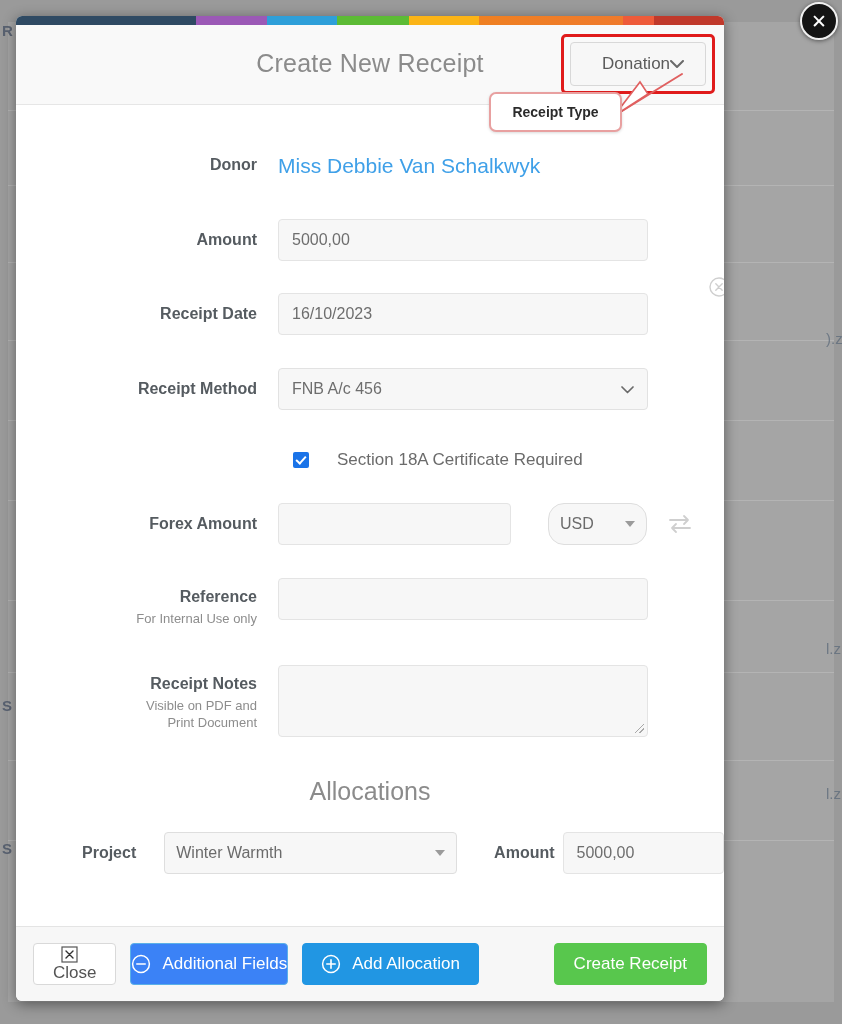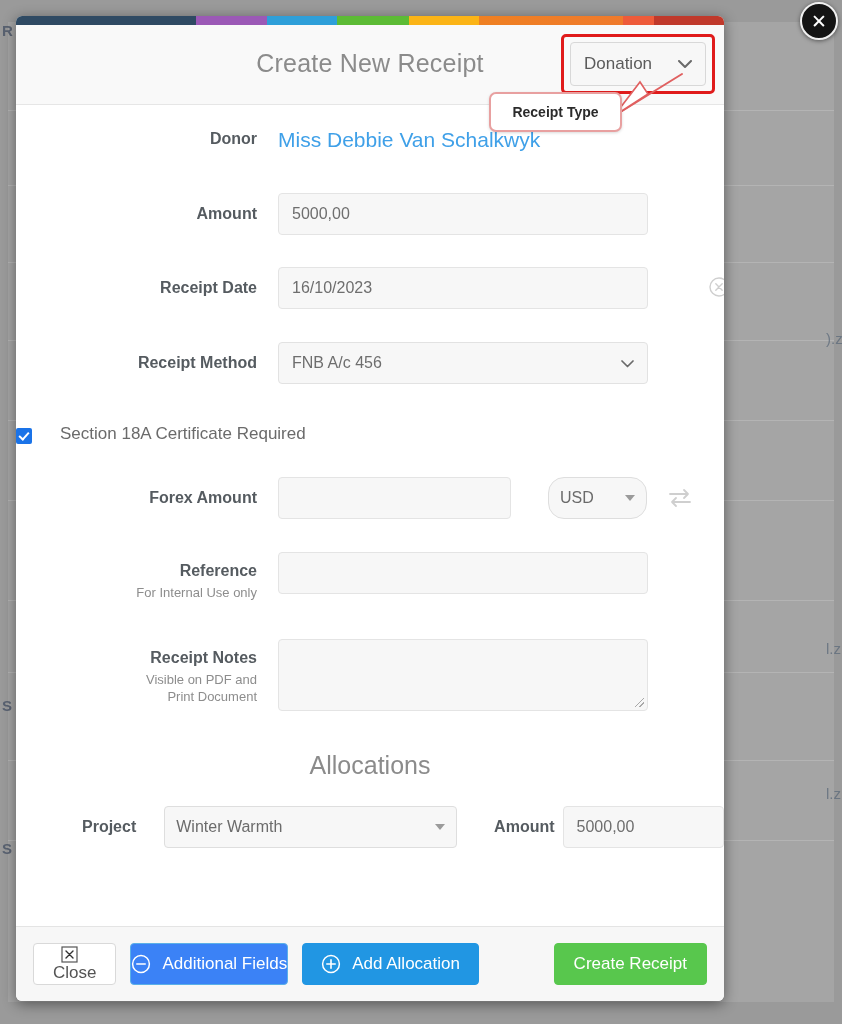--- a/index.html
+++ b/index.html
@@ -111,21 +111,21 @@
   .type-select {
     width: 100%;
     height: 100%;
     box-sizing: border-box;
     background: #f7f7f7;
     border: 1px solid #d8d8d8;
     border-radius: 4px;
     display: flex;
     align-items: center;
     justify-content: space-between;
-    padding: 0 13px;
+    padding: 0 31px;
     font-size: 17px;
     color: #5b5b5b;
   }
   .type-select .chev {
     font-size: 14px;
     color: #6a6a6a;
   }
   
   .anno-box {
     position: absolute;
@@ -239,21 +239,22 @@
     display: flex;
     align-items: center;
     justify-content: space-between;
     padding: 0 13px;
     font-size: 16px;
     color: #6e6e6e;
   }
 
   .chk-row {
     display: flex;
-    align-items: flex-end;
+    align-items: center;
+    padding-left: 277px;
   }
   .checkbox {
     width: 16px;
     height: 16px;
     background: #1a73e8;
     border-radius: 2px;
     position: relative;
     flex: 0 0 auto;
   }
   .checkbox::after {
@@ -519,21 +520,21 @@
             </svg>
           </span>
         </div>
       </div>
 
       <div class="anno-box"></div>
     </div>
 
     <div class="modal-body">
 
-      <div class="form-row" style="margin-top:24px">
+      <div class="form-row" style="margin-top:50px">
         <div class="lbl">Donor</div>
         <div class="field">
           <span class="donor-value">Miss Debbie Van Schalkwyk</span>
         </div>
       </div>
       <div class="donor-clear">
         <svg width="20" height="20" viewBox="0 0 20 20">
           <circle cx="10" cy="10" r="9" fill="none" stroke="#cfcfcf" stroke-width="1.4"></circle>
           <path d="M6.8 6.8 L13.2 13.2 M13.2 6.8 L6.8 13.2" stroke="#cfcfcf" stroke-width="1.4" stroke-linecap="round"></path>
         </svg>

